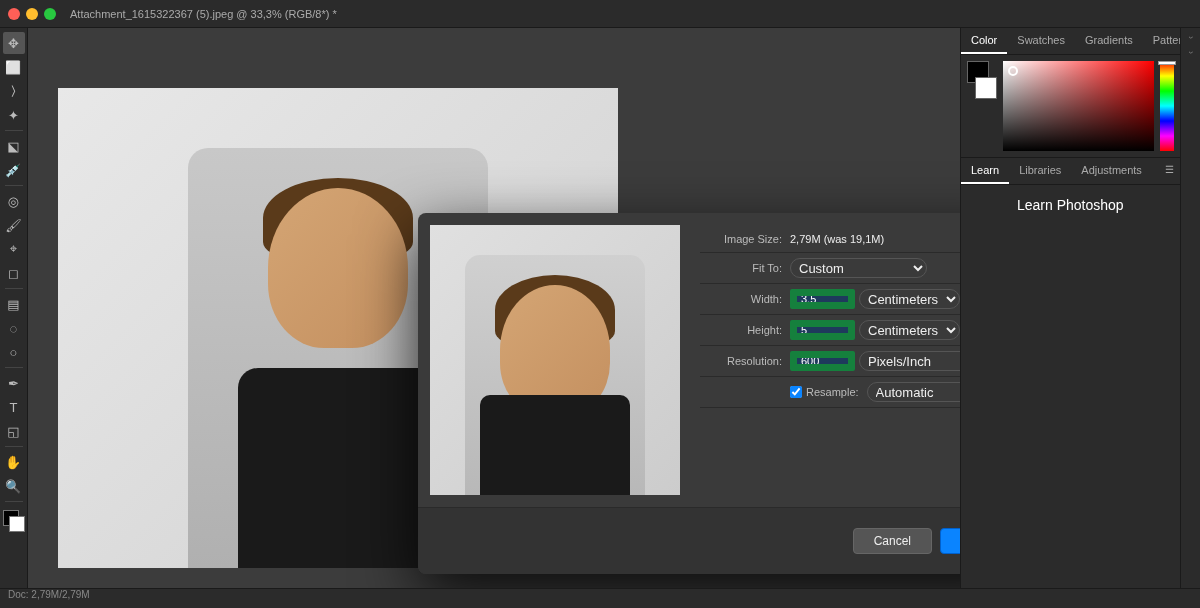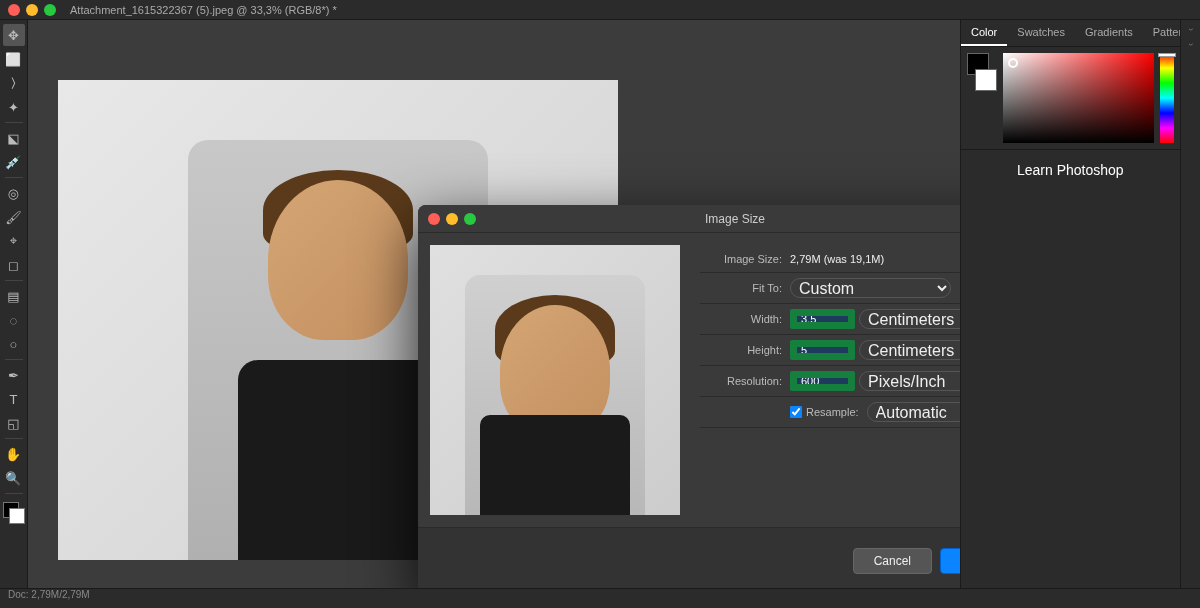--- a/index.html
+++ b/index.html
@@ -10,21 +10,21 @@
       font-family: -apple-system, 'Helvetica Neue', Arial, sans-serif;
       font-size: 12px;
       background: #3c3c3c;
       color: #ccc;
       display: flex;
       flex-direction: column;
     }
 
     
     .top-bar {
-      height: 20px;
+      height: 28px;
       background: #2b2b2b;
       display: flex;
       align-items: center;
       padding: 0 8px;
       gap: 6px;
       flex-shrink: 0;
       border-bottom: 1px solid #1a1a1a;
     }
     .top-bar-close { width: 12px; height: 12px; border-radius: 50%; background: #ff5f57; border: none; cursor: pointer; }
     .top-bar-min { width: 12px; height: 12px; border-radius: 50%; background: #ffbd2e; border: none; cursor: pointer; }
@@ -408,21 +408,21 @@
       color: #fff;
       font-size: 11px;
       padding: 0 4px;
       border-radius: 2px;
     }
     .dialog-select {
       height: 20px;
       background: #3a3a3a;
       border: 1px solid #555;
       color: #eee;
-      font-size: 16px;
+      font-size: 13px;
       padding: 0 4px;
       border-radius: 10px;
       cursor: pointer;
       min-width: 100px;
     }
 
     .dialog-footer {
       display: flex;
       justify-content: flex-end;
       gap: 8px;
@@ -525,26 +525,20 @@
         <div class="person-main">
           <div class="person-main-hair"></div>
           <div class="person-main-head"></div>
           <div class="person-main-body"></div>
         </div>
       </div>
     </div>
 
     <div class="dialog">
 
-      <div class="dialog-titlebar">
-        <div class="dialog-btn-red"></div>
-        <div class="dialog-btn-yellow"></div>
-        <div class="dialog-btn-green"></div>
-        <span class="dialog-title-text">Image Size</span>
-      </div>
 
       <div class="dialog-body">
 
         <div class="dialog-preview">
           <div class="dialog-preview-inner">
             <div class="person-preview">
               <div class="person-preview-hair"></div>
               <div class="person-preview-head"></div>
               <div class="person-preview-body"></div>
             </div>
@@ -653,20 +647,27 @@
           <div class="gradient-picker-overlay"></div>
           <div class="gradient-picker-cursor"></div>
         </div>
         <div class="hue-strip">
           <div class="hue-cursor"></div>
         </div>
       </div>
     </div>
 
     <div class="learn-panel">
+      <div class="learn-tabs">
+        <div class="learn-tab active">Learn</div>
+        <div class="learn-tab">Libraries</div>
+        <div class="learn-tab">Adjustments</div>
+        <div class="learn-tab-spacer"></div>
+        <div class="learn-tab-menu">☰</div>
+      </div>
       <div class="learn-content">
         <div class="learn-title">Learn Photoshop</div>
       </div>
     </div>
   </div>
 
   <div class="right-mini-panel">
     <div class="mini-panel-btn">›</div>
     <div class="mini-panel-btn">›</div>
   </div>

